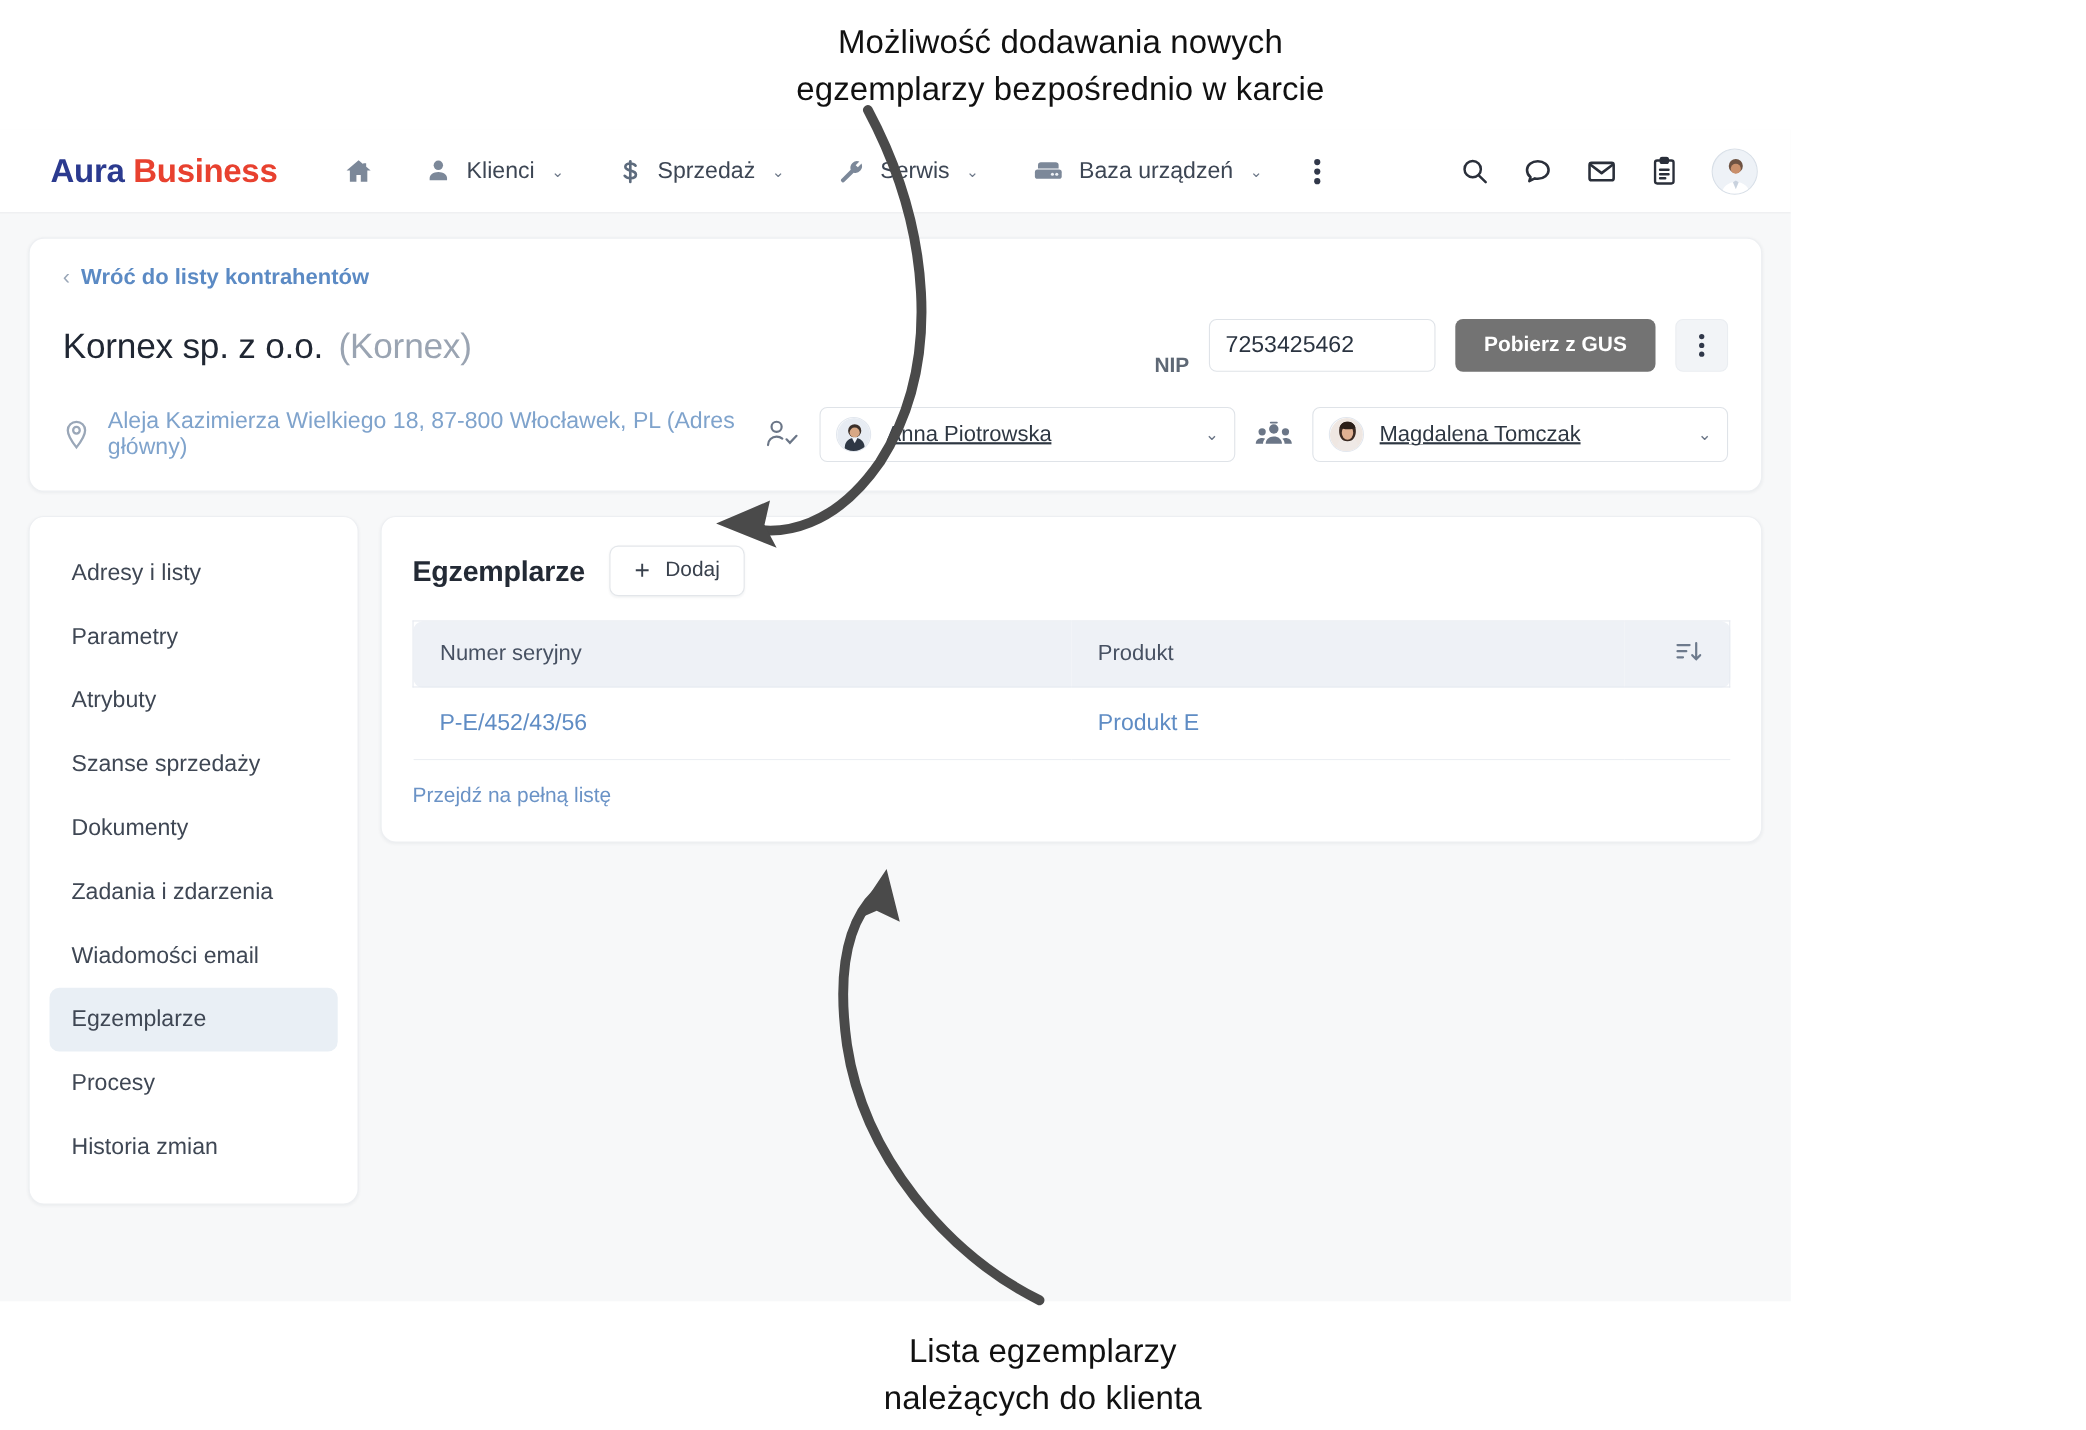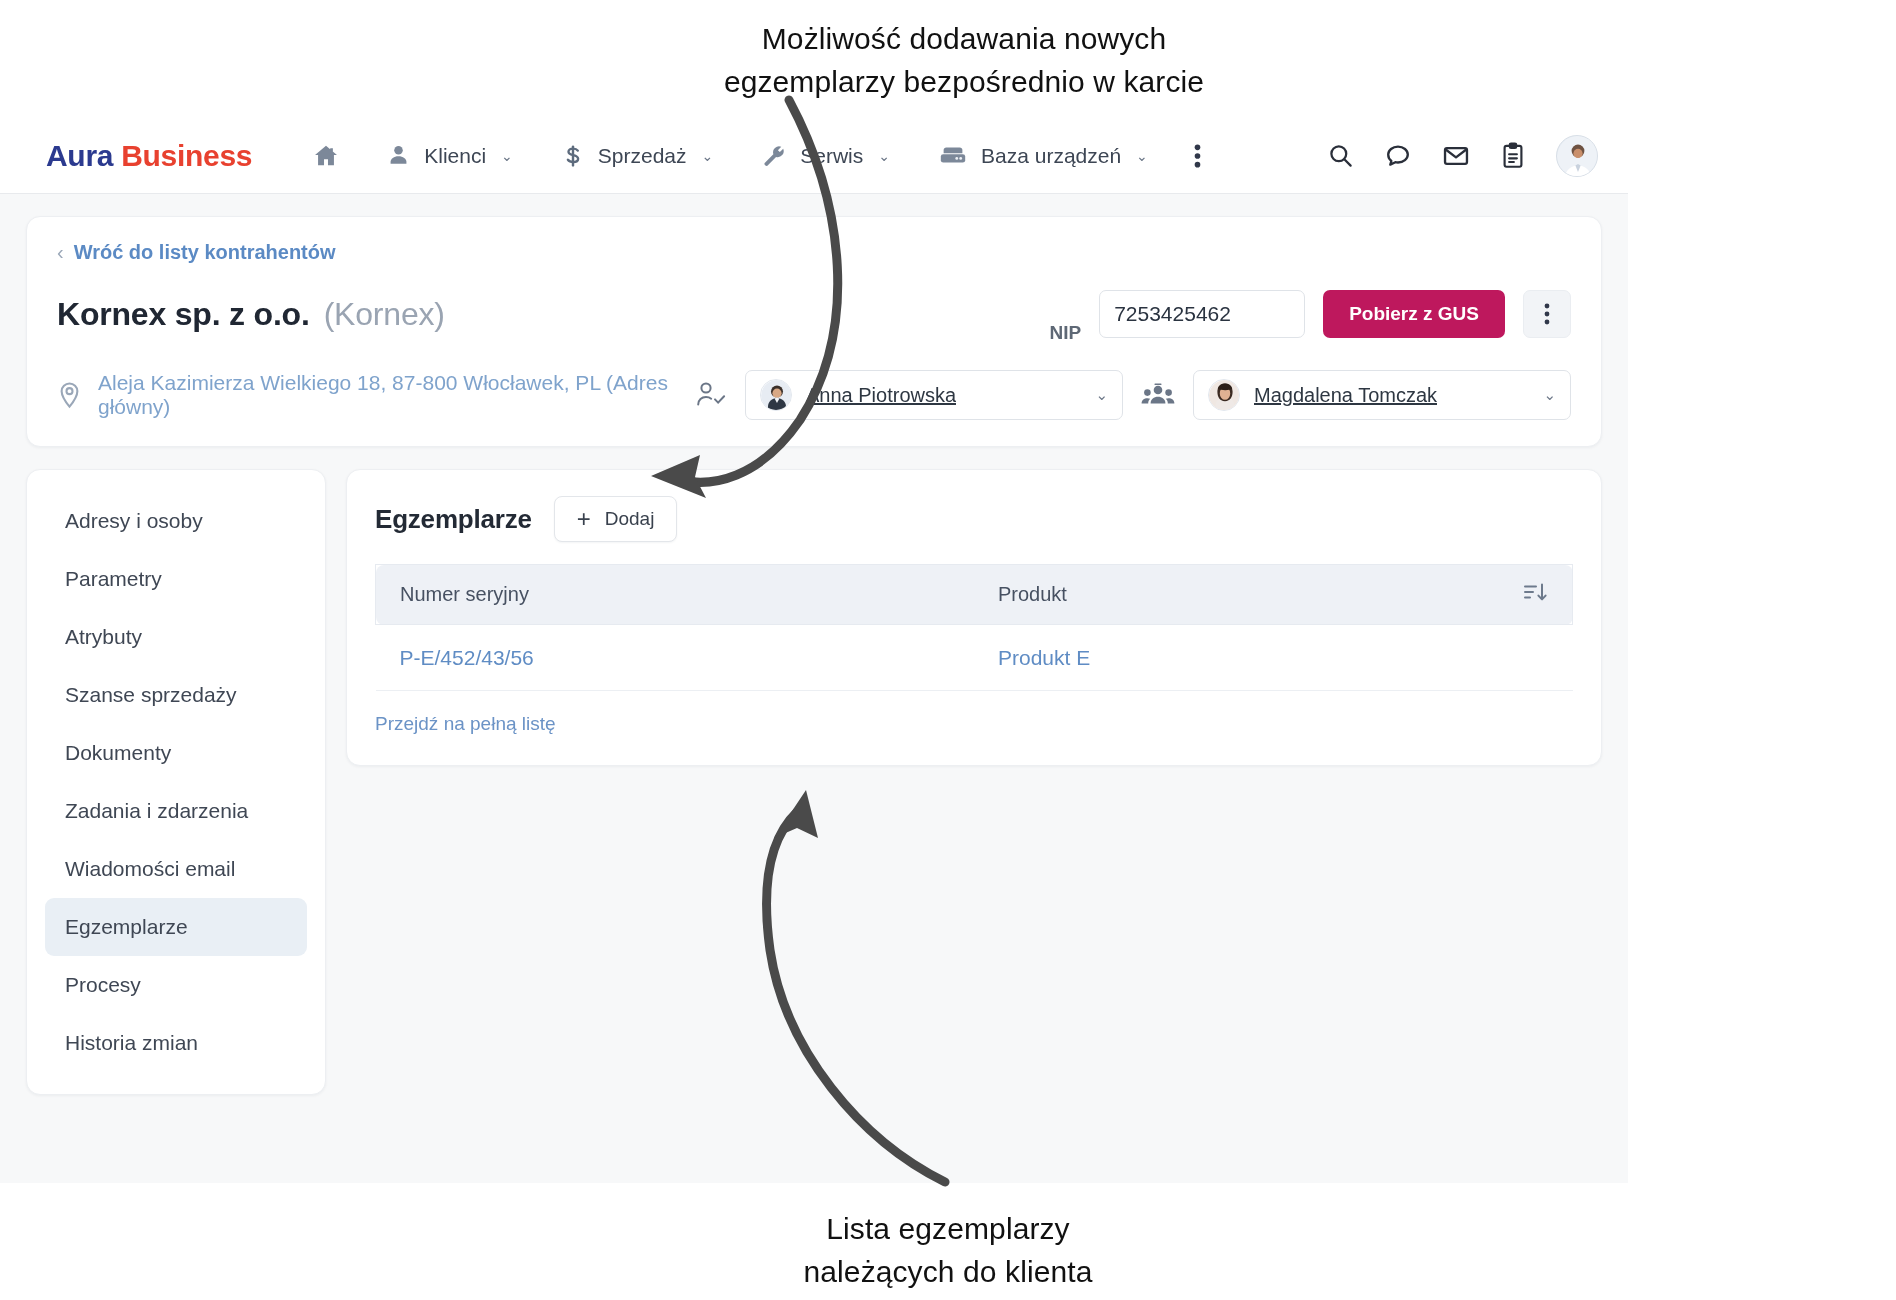--- a/index.html
+++ b/index.html
@@ -88,35 +88,35 @@
     position: relative;
   }
   .breadcrumb {
     display: inline-flex; align-items: center; gap: 10px;
     color: #5b8ac4; font-size: 20px; font-weight: 600; cursor: pointer;
     padding: 2px 0;
   }
   .breadcrumb .bchev { color: #9aa7b8; font-size: 20px; font-weight: 400; }
 
   .title-row { display: flex; align-items: center; margin-top: 18px; }
-  .title-main { font-size: 32px; font-weight: bold; color: #202733; letter-spacing: -0.2px; }
+  .title-main { font-size: 32px; font-weight: normal; color: #202733; letter-spacing: -0.2px; }
   .title-alias { font-size: 32px; color: #9aa4b2; margin-left: 14px; letter-spacing: -0.2px; }
 
   .nip-group { margin-left: auto; display: flex; align-items: center; gap: 18px; }
   .nip-label { color: #5e6875; font-size: 19px; font-weight: bold; margin-top: 38px; }
   .nip-input {
     width: 206px; height: 48px;
     border: 1px solid #dfe3e8; border-radius: 7px;
     background: #fff; color: #2a3340; font-size: 21px;
     padding: 0 14px;
     font-family: "Liberation Sans", sans-serif;
   }
   .btn-primary {
     height: 48px; padding: 0 26px;
-    background: #be185d; color: #fff;
+    background: #737373; color: #fff;
     border: none; border-radius: 7px;
     font-size: 19px; font-weight: bold; cursor: pointer;
     font-family: "Liberation Sans", sans-serif;
     white-space: nowrap;
   }
   .btn-kebab {
     width: 48px; height: 48px;
     background: #f2f4f7; border: 1px solid #eaedf1; border-radius: 7px;
     display: flex; align-items: center; justify-content: center; cursor: pointer;
   }
@@ -405,21 +405,21 @@
             <span class="pname">Magdalena Tomczak</span>
             <span class="schev">⌄</span>
           </div>
         </div>
       </div>
     </div>
 
     <div id="body">
 
       <div id="sidecard">
-        <div class="side-item">Adresy i osoby</div>
+        <div class="side-item">Adresy i listy</div>
         <div class="side-item">Parametry</div>
         <div class="side-item">Atrybuty</div>
         <div class="side-item">Szanse sprzedaży</div>
         <div class="side-item">Dokumenty</div>
         <div class="side-item">Zadania i zdarzenia</div>
         <div class="side-item">Wiadomości email</div>
         <div class="side-item active">Egzemplarze</div>
         <div class="side-item">Procesy</div>
         <div class="side-item">Historia zmian</div>
       </div>

